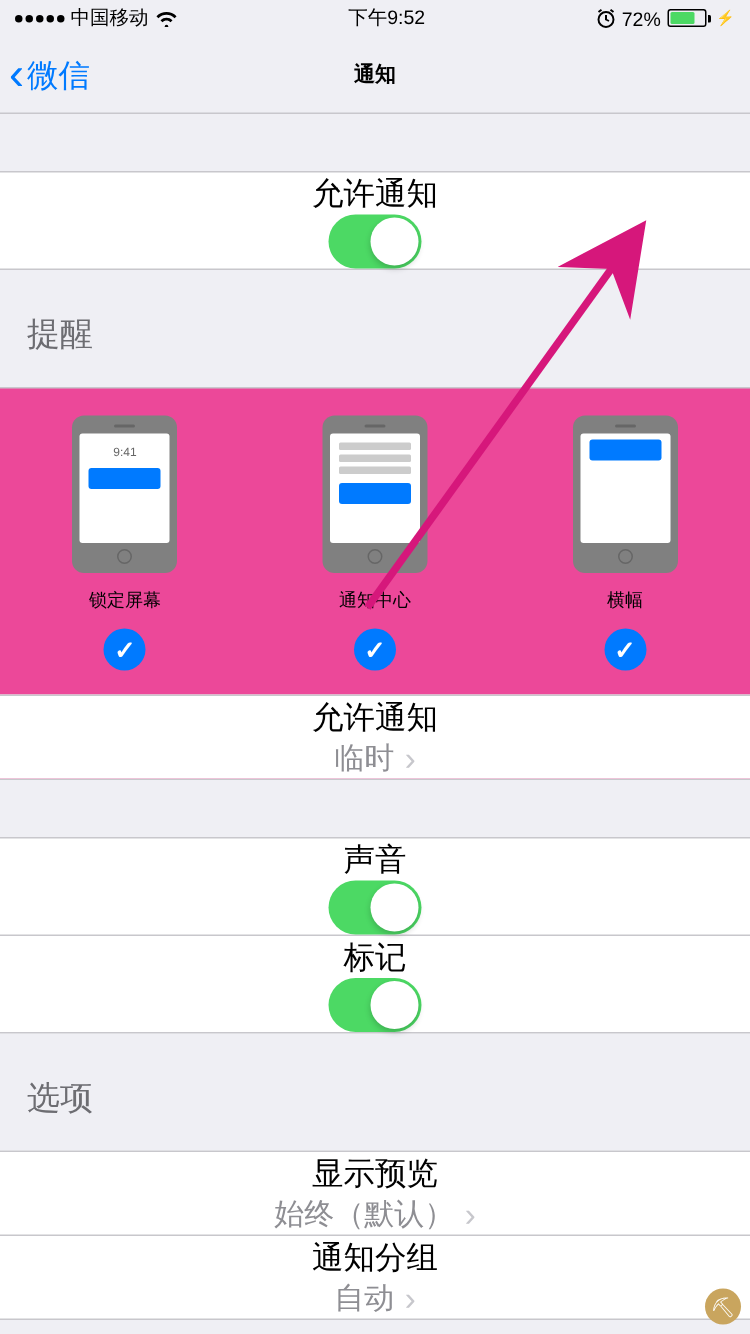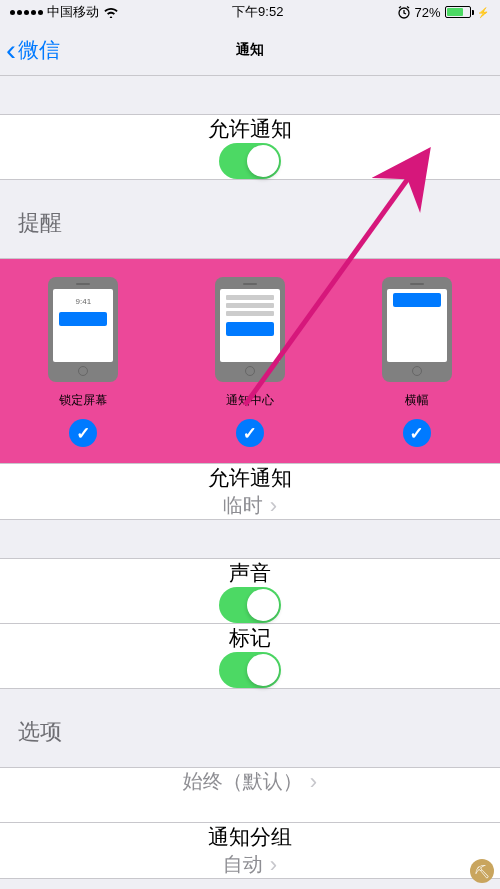--- a/index.html
+++ b/index.html
@@ -281,20 +281,21 @@
 <div class="cell">
   <span>标记</span>
   <div class="toggle on">
       <div class="toggle-knob"></div>
     </div>
 </div>
 
 <div class="section-header">选项</div>
 
 <div class="cell">
+  <span>显示预览</span>
   <div class="cell-right">
     <span>始终（默认）</span>
     <span class="chevron-right">›</span>
   </div>
 </div>
 <div class="cell">
   <span>通知分组</span>
   <div class="cell-right">
     <span>自动</span>
     <span class="chevron-right">›</span>

